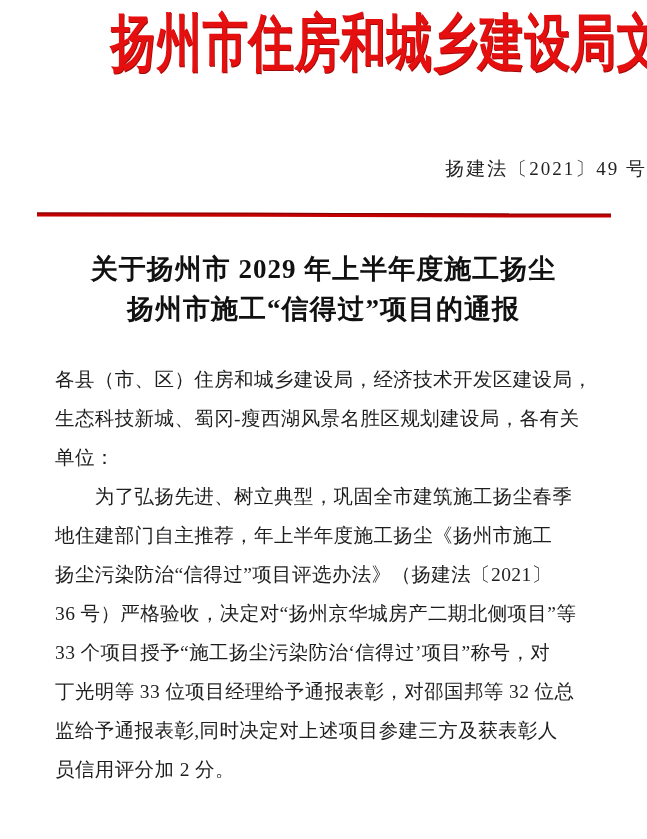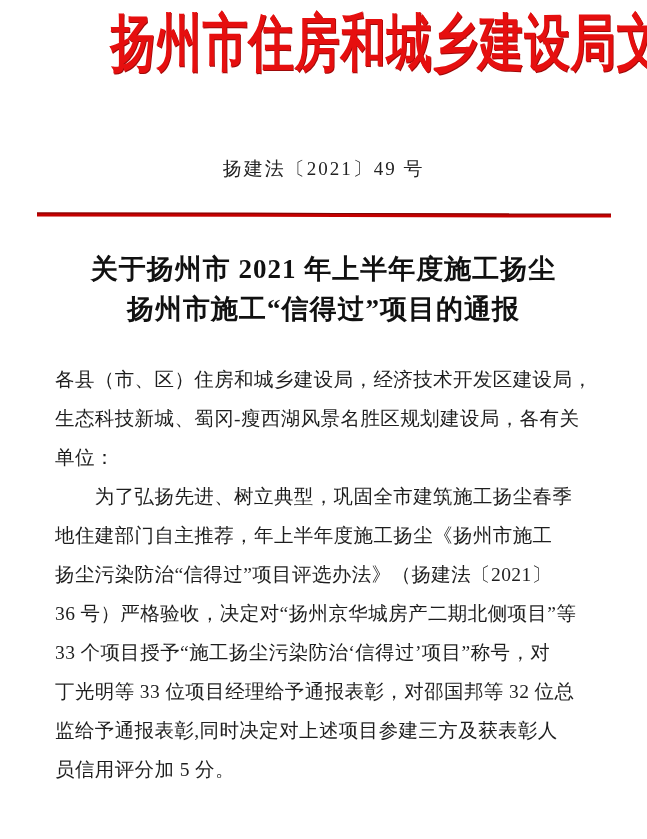--- a/index.html
+++ b/index.html
@@ -38,21 +38,21 @@
     font-size: 62px;
     line-height: 78px;
     font-weight: bold;
     color: var(--header-red);
     letter-spacing: 1px;
     text-shadow: 1px 1px 0 #9d0a0a;
   }
   
   .doc-number {
     margin-top: 70px;
-    text-align: center;
+    text-align: right;
     font-size: 19px;
     line-height: 26px;
     letter-spacing: 2px;
     color: #222;
   }
   
   .red-rule {
     margin: 31px 36px 0 37px;
     height: 4px;
     background: var(--rule-red);
@@ -89,31 +89,31 @@
 
   <div class="red-header">
     <span class="stretch">扬州市住房和城乡建设局文件</span>
   </div>
 
   <div class="doc-number">扬建法〔2021〕49 号</div>
 
   <div class="red-rule"></div>
 
   <div class="doc-title">
-      <div class="title-line">关于扬州市 2021 年上半年度施工扬尘</div>
+      <div class="title-line">关于扬州市 2029 年上半年度施工扬尘</div>
       <div class="title-line">扬州市施工“信得过”项目的通报</div>
     </div>
 
   <div class="doc-body">
       <div class="body-line">各县（市、区）住房和城乡建设局，经济技术开发区建设局，</div>
       <div class="body-line">生态科技新城、蜀冈-瘦西湖风景名胜区规划建设局，各有关</div>
       <div class="body-line">单位：</div>
       <div class="body-line">　　为了弘扬先进、树立典型，巩固全市建筑施工扬尘春季</div>
       <div class="body-line">地住建部门自主推荐，年上半年度施工扬尘《扬州市施工</div>
       <div class="body-line">扬尘污染防治“信得过”项目评选办法》（扬建法〔2021〕</div>
       <div class="body-line">36 号）严格验收，决定对“扬州京华城房产二期北侧项目”等</div>
       <div class="body-line">33 个项目授予“施工扬尘污染防治‘信得过’项目”称号，对</div>
       <div class="body-line">丁光明等 33 位项目经理给予通报表彰，对邵国邦等 32 位总</div>
       <div class="body-line">监给予通报表彰,同时决定对上述项目参建三方及获表彰人</div>
-      <div class="body-line">员信用评分加 5 分。</div>
+      <div class="body-line">员信用评分加 2 分。</div>
     </div>
 
 </div>
 
 </body></html>

